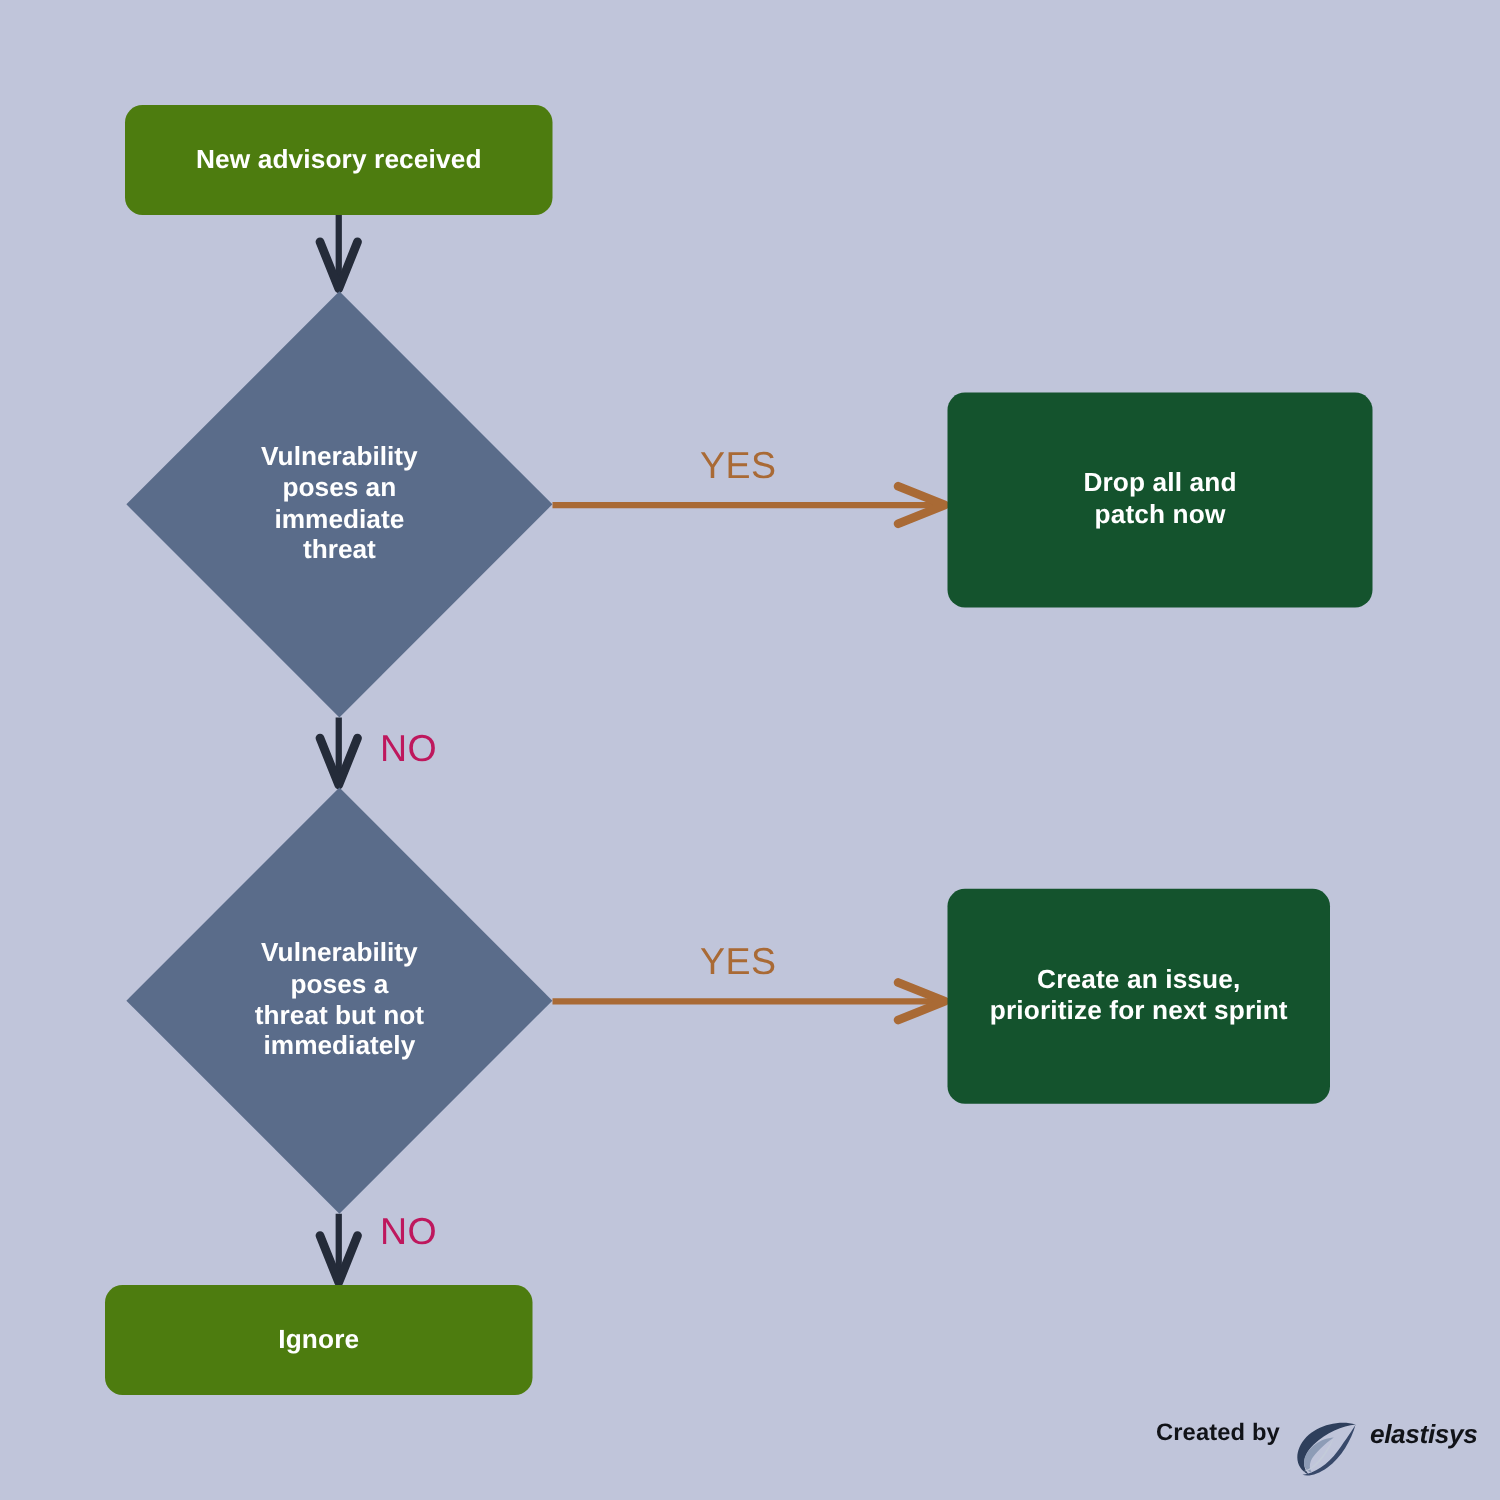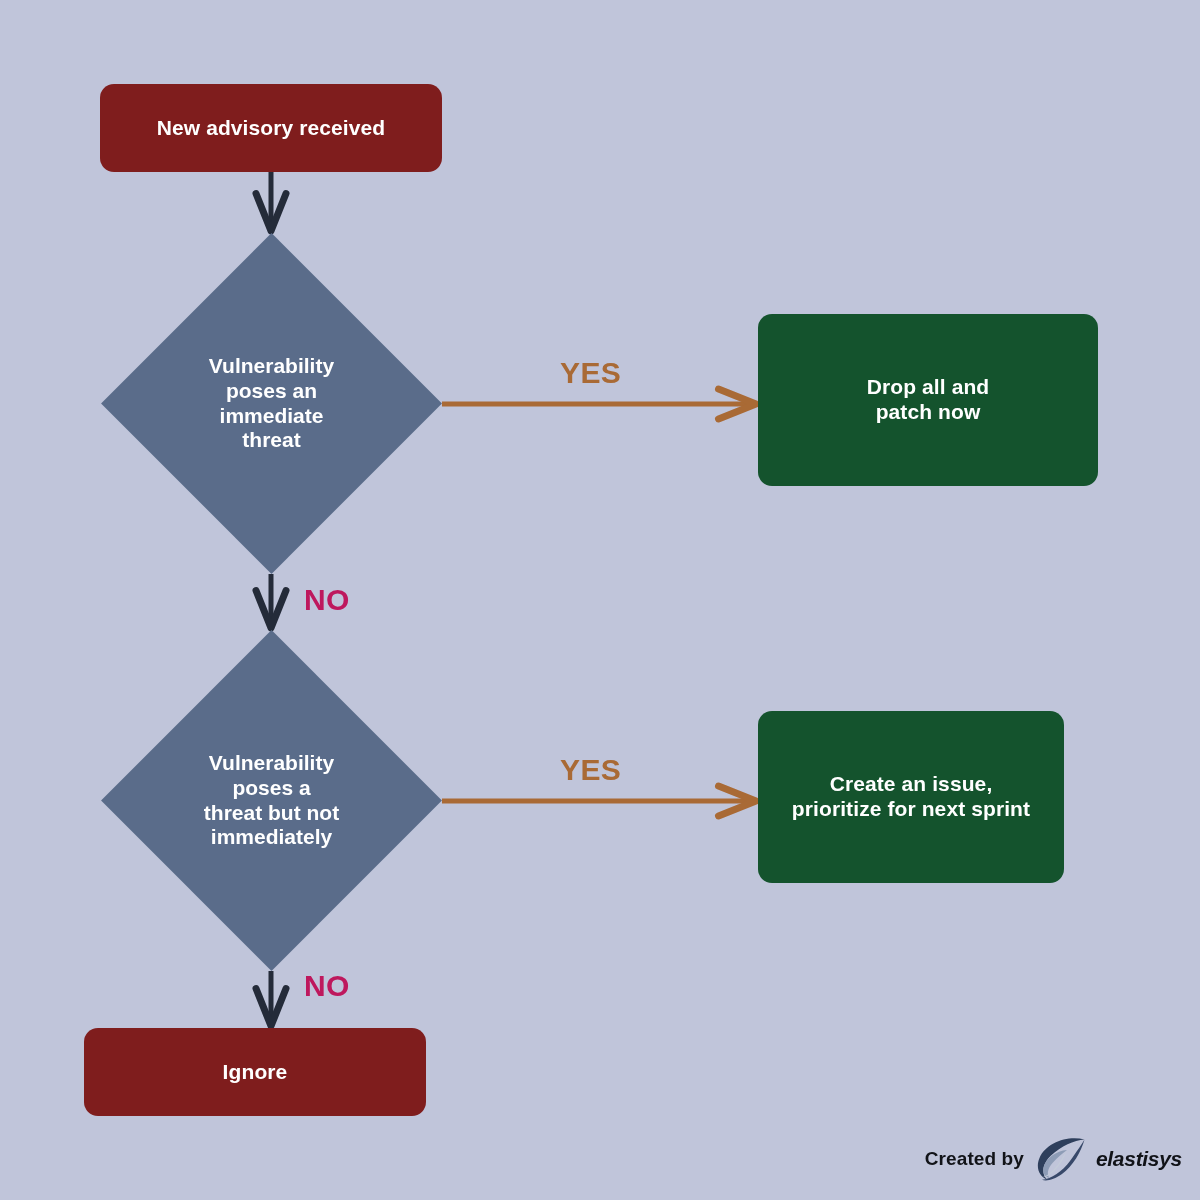--- a/index.html
+++ b/index.html
@@ -38,21 +38,21 @@
   .node {
     position: absolute;
     z-index: 2;
     display: flex;
     align-items: center;
     justify-content: center;
     text-align: center;
   }
 
   .node-terminal {
-    background: #7f1d1d;
+    background: #4d7c0f;
     border-radius: 14px;
     color: #ffffff;
   }
 
   .node-action {
     background: #14532d;
     border-radius: 14px;
     color: #ffffff;
   }
 
@@ -89,21 +89,21 @@
     line-height: 1.18;
     text-align: center;
     white-space: pre-line;
     width: 150px;
   }
 
   
   .edge-label {
     position: absolute;
     z-index: 3;
-    font-weight: bold;
+    font-weight: normal;
     letter-spacing: .4px;
   }
 
   .edge-label.yes { color: #a96a35; font-size: 30px; }
   .edge-label.no  { color: #be185d; font-size: 30px; text-align: right; }
 
   
   #node-start {
     left: 100px; top: 84px;
     width: 342px; height: 88px;
@@ -143,21 +143,21 @@
   #label-no-1  { left: 304px; top: 583px; }
   #label-no-2  { left: 304px; top: 969px; }
 
   
   #footer-credit {
     position: absolute;
     right: 18px;
     bottom: 18px;
     z-index: 4;
     display: flex;
-    align-items: center;
+    align-items: flex-start;
     gap: 10px;
   }
 
   #credit-text {
     font-size: 19px;
     font-weight: bold;
     color: #111318;
     letter-spacing: .1px;
   }
 

